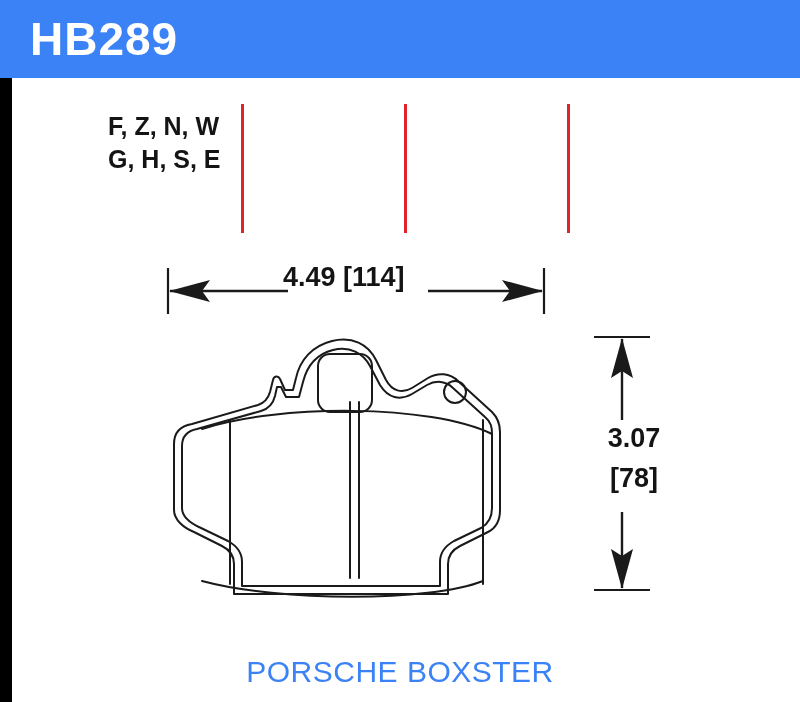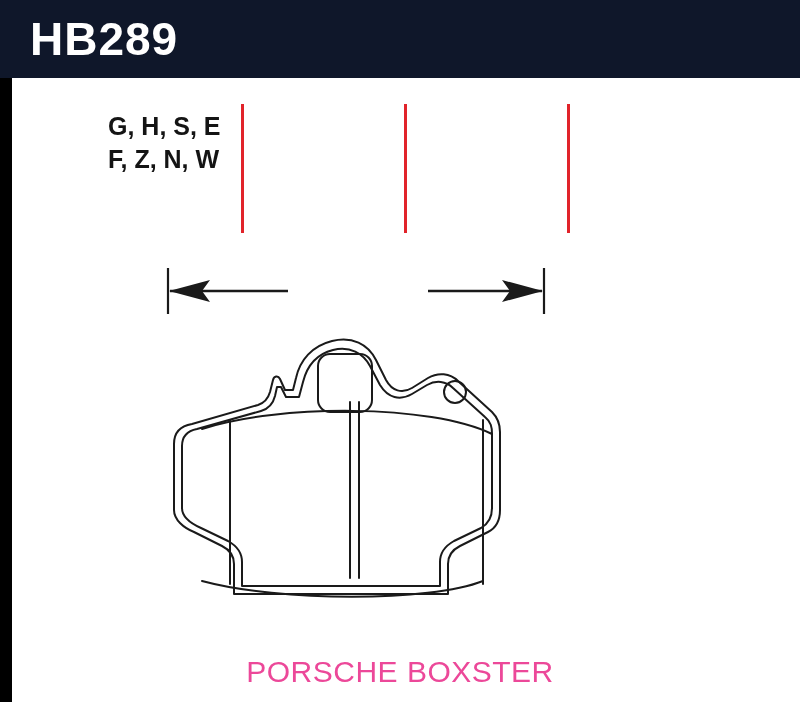--- a/index.html
+++ b/index.html
@@ -14,21 +14,21 @@
     background: #ffffff;
     font-family: "Liberation Sans", sans-serif;
     overflow: hidden;
   }
 
   
   #header-bar {
     position: absolute;
     left: 0; top: 0;
     width: 800px; height: 78px;
-    background: #0f172a;
+    background: #3b82f6;
   }
   #part-number {
     position: absolute;
     left: 30px;
     top: 8px;
     font-size: 46px;
     font-weight: bold;
     letter-spacing: 1px;
     color: #ffffff;
     line-height: 62px;
@@ -103,63 +103,84 @@
   }
 
   
   #vehicle-label {
     position: absolute;
     left: 0;
     top: 655px;
     width: 800px;
     text-align: center;
     font-size: 30px;
-    color: #ec4899;
+    color: #3b82f6;
     letter-spacing: 0.5px;
   }
 </style>
 </head>
 <body>
 
 <div id="page">
 
   <div id="header-bar">
     <div id="part-number">HB289</div>
   </div>
 
   <div id="left-rail"></div>
 
   <div class="red-rule" id="red-rule-1"></div>
   <div class="red-rule" id="red-rule-2"></div>
   <div class="red-rule" id="red-rule-3"></div>
 
   <div class="spec-text" id="compound-codes">
+    <div>F, Z, N, W</div>
     <div>G, H, S, E</div>
-    <div>F, Z, N, W</div>
   </div>
 
 
 
   <div id="dim-width">
     <svg width="392" height="62" viewBox="0 0 392 62">
 
       <line x1="8" y1="6" x2="8" y2="52" stroke="#1a1a1a" stroke-width="2.2"></line>
 
       <line x1="384" y1="6" x2="384" y2="52" stroke="#1a1a1a" stroke-width="2.2"></line>
 
       <line x1="10" y1="29" x2="128" y2="29" stroke="#1a1a1a" stroke-width="2.4"></line>
 
       <line x1="268" y1="29" x2="382" y2="29" stroke="#1a1a1a" stroke-width="2.4"></line>
 
       <path d="M 9,29 L 50,18 L 42,29 L 50,40 Z" fill="#1a1a1a"></path>
 
       <path d="M 383,29 L 342,18 L 350,29 L 342,40 Z" fill="#1a1a1a"></path>
     </svg>
-  </div>
-
+    <div id="dim-width-label">4.49 [114]</div>
+  </div>
+
+  <div id="dim-height">
+    <svg width="110" height="268" viewBox="0 0 110 268">
+
+      <line x1="14" y1="7" x2="70" y2="7" stroke="#1a1a1a" stroke-width="2.2"></line>
+
+      <line x1="14" y1="260" x2="70" y2="260" stroke="#1a1a1a" stroke-width="2.2"></line>
+
+      <line x1="42" y1="9" x2="42" y2="90" stroke="#1a1a1a" stroke-width="2.4"></line>
+
+      <line x1="42" y1="182" x2="42" y2="258" stroke="#1a1a1a" stroke-width="2.4"></line>
+
+      <path d="M 42,8 L 31,48 L 42,41 L 53,48 Z" fill="#1a1a1a"></path>
+
+      <path d="M 42,259 L 31,219 L 42,226 L 53,219 Z" fill="#1a1a1a"></path>
+    </svg>
+    <div id="dim-height-label">
+      <div>3.07</div>
+      <div>[78]</div>
+    </div>
+  </div>
 
   <div id="pad-drawing">
     <svg width="400" height="280" viewBox="0 0 400 280">
       <g fill="none" stroke="#1a1a1a" stroke-width="2" stroke-linejoin="round" stroke-linecap="round">
 
         <path d="
           M 14,112
           C 14,100 20,94 32,92
           L 98,73
           C 104,71 108,67 110,60

